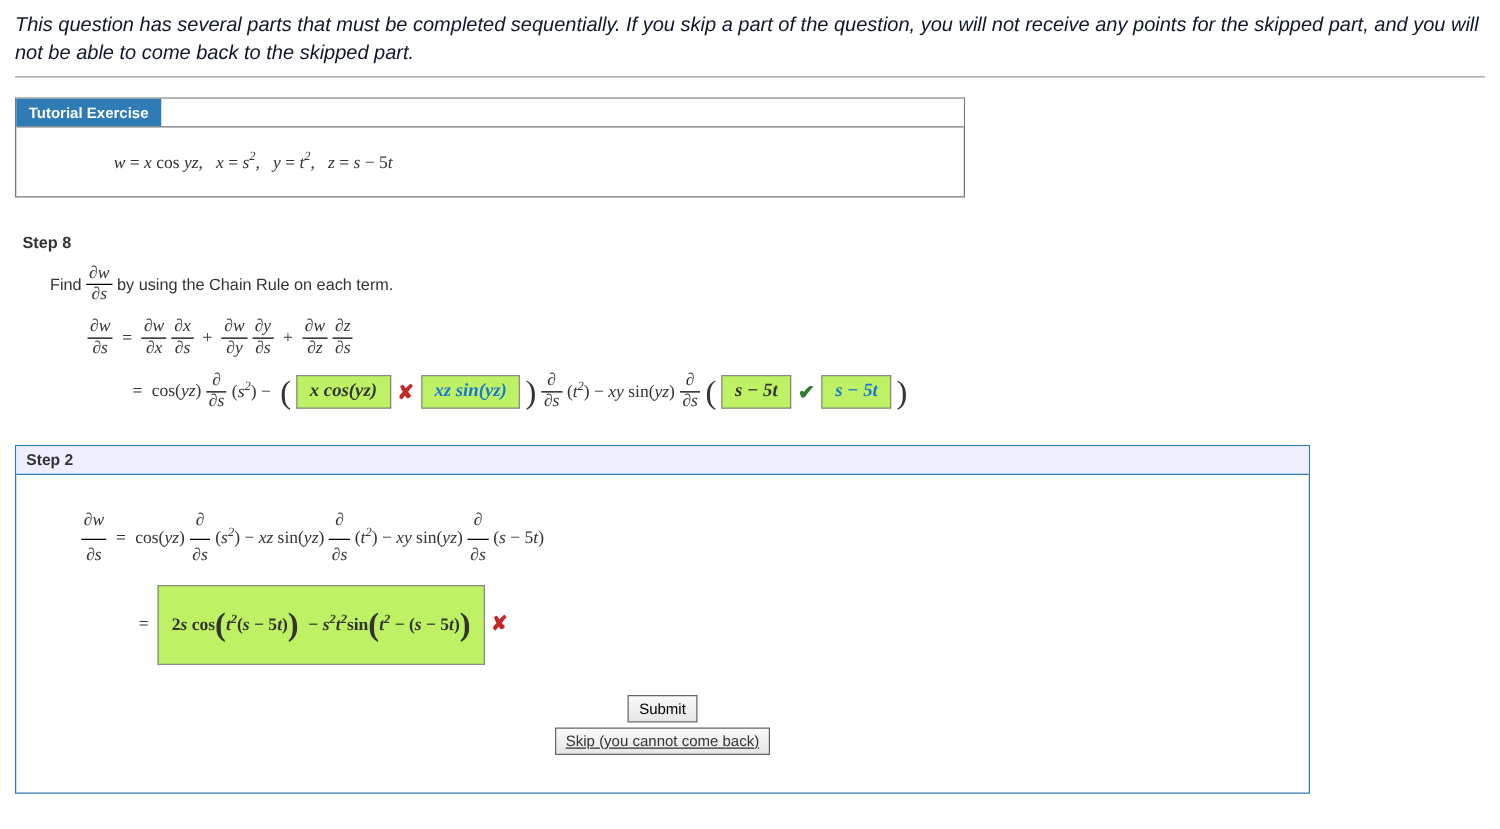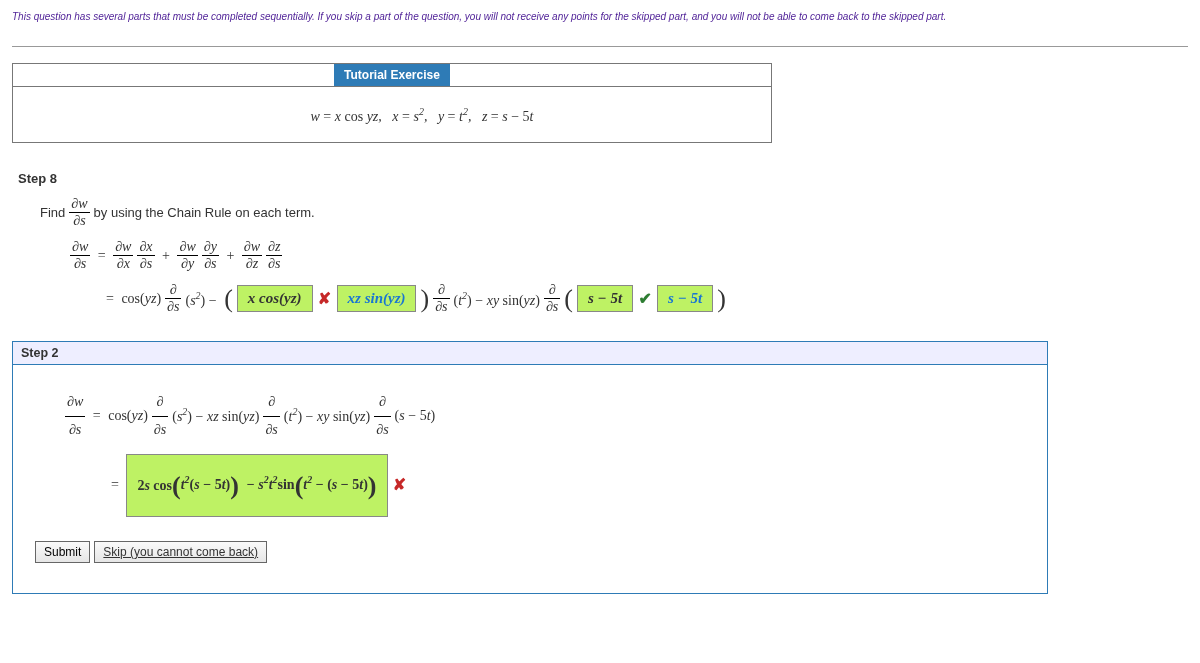--- a/index.html
+++ b/index.html
@@ -6,35 +6,34 @@
   body {
     margin: 0;
     padding: 10px 12px;
     font-family: Arial, Helvetica, sans-serif;
     font-size: 13px;
     color: #333;
     width: 1200px;
   }
   .top-instruction {
     font-style: italic;
-    font-size: 10px;
-    color: #4c1d95;
-    margin-bottom: 22px;
+    font-size: 16px;
+    color: #0f172a;
+    margin-bottom: 6px;
     line-height: 1.4;
   }
   hr.top {
     border: none;
     border-top: 1px solid #999;
     margin: 0 0 16px 0;
   }
   .tutorial-box {
     border: 1px solid #777;
     margin-bottom: 28px;
     width: 760px;
-    text-align: center;
   }
   .tutorial-tab {
     background: #2e7bb6;
     color: #fff;
     font-size: 12px;
     font-weight: bold;
     padding: 4px 10px;
     display: inline-block;
   }
   .tutorial-tab-wrap {
@@ -82,21 +81,21 @@
   }
   .step2-head {
     background: #eef;
     border-bottom: 1px solid #2e7bb6;
     padding: 4px 8px;
     font-weight: bold;
     font-size: 12.5px;
   }
   .step2-body { padding: 14px 22px 30px 22px; line-height:1.9;}
   .bigparen { font-size: 26px; font-style: normal; vertical-align: middle; font-family:'Times New Roman',serif;}
-  .submit-row { margin-top: 24px; display:flex; gap:4px; align-items:center;}
+  .submit-row { margin-top: 24px; display:flex; gap:4px; align-items:center;flex-direction:column;}
   .btn {
     border: 1px solid #666;
     background: linear-gradient(#fafafa,#e6e6e6);
     font-size: 12px;
     padding: 3px 8px;
     cursor: pointer;
     font-family: Arial,sans-serif;
   }
   .skip-link { font-size:12px; text-decoration: underline; color: #333; }
   sup{font-size:10px;}

